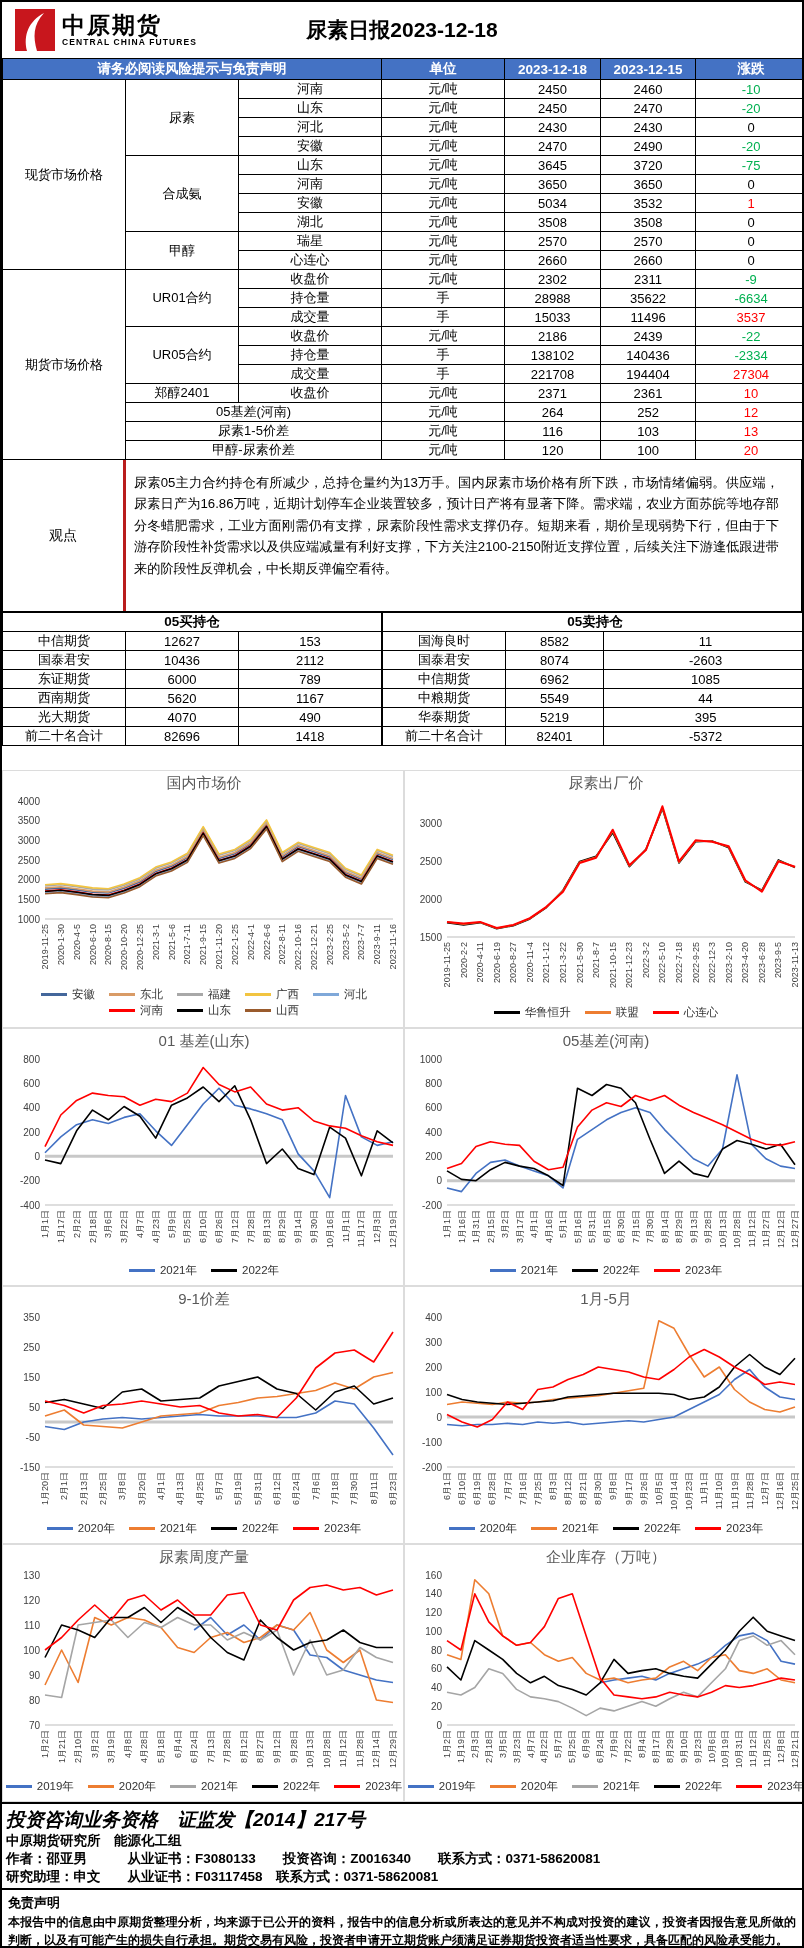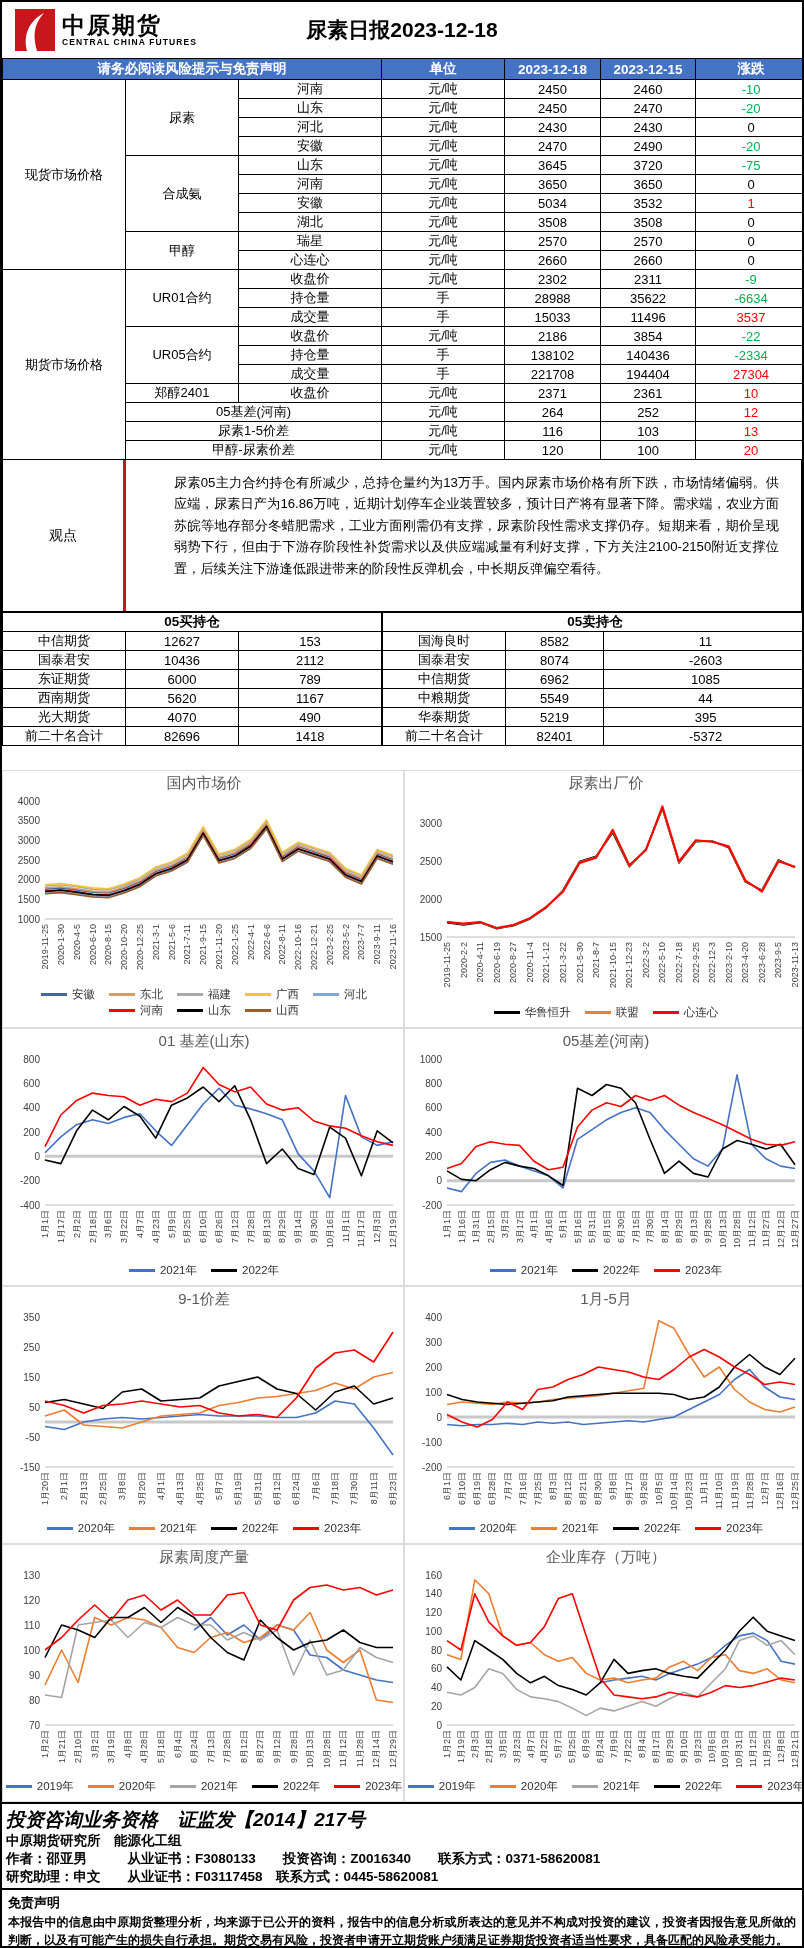--- a/index.html
+++ b/index.html
@@ -16,21 +16,21 @@
   
   table{border-collapse:collapse;table-layout:fixed;width:804px;}
   th,td{border:1px solid #000;text-align:center;overflow:hidden;white-space:nowrap;padding:0 2px;box-sizing:border-box;}
   .price-table th{background:var(--hdr-bg);color:#fff;font-weight:bold;font-size:13.5px;height:21px;}
   .price-table td{font-size:13px;height:19px;}
   .price-table td.pos{color:var(--pos);}
   .price-table td.neg{color:var(--neg);}
   
   .vp{display:flex;border:1px solid #000;border-top:none;height:152px;box-sizing:border-box;}
   .vp-label{width:123px;border-right:3px solid #b91c1c;display:flex;align-items:center;justify-content:center;font-size:14px;box-sizing:border-box;}
-  .vp-text{flex:1;padding:12px 22px 6px 8px;font-size:13.2px;line-height:1.62;text-align:justify;margin-left:40px;}
+  .vp-text{flex:1;padding:12px 22px 6px 8px;font-size:13.2px;line-height:1.62;text-align:justify;}
   
   .pos-wrap{display:flex;}
   .pos-table th{background:#fff;color:#000;font-weight:bold;font-size:13.5px;height:19px;}
   .pos-table td{font-size:13px;height:16px;}
   .pos-left{width:379px;}
   .pos-right{width:425px;}
   .spacer{height:24px;}
   
   .charts{display:grid;grid-template-columns:402px 402px;grid-auto-rows:258px;}
   .chart-cell{border:1px solid #dcdcdc;box-sizing:border-box;padding:2px 0 0 2px;overflow:hidden;background:#fff;}
@@ -183,21 +183,21 @@
           <td>手</td>
           <td>15033</td>
           <td>11496</td>
           <td class="pos">3537</td>
         </tr>
         <tr>
           <td rowspan="3">UR05合约</td>
           <td colspan="1">收盘价</td>
           <td>元/吨</td>
           <td>2186</td>
-          <td>3854</td>
+          <td>2439</td>
           <td class="neg">-22</td>
         </tr>
         <tr>
           <td colspan="1">持仓量</td>
           <td>手</td>
           <td>138102</td>
           <td>140436</td>
           <td class="neg">-2334</td>
         </tr>
         <tr>
@@ -728,21 +728,21 @@
           <span class="lg-item"><span class="lg-sw" style="background: rgb(0, 0, 0);"></span><span>2022年</span></span>
           <span class="lg-item"><span class="lg-sw" style="background: rgb(255, 0, 0);"></span><span>2023年</span></span>
         </div>
     </div>
   </div>
 
   <div class="footer">
     <div class="l1">投资咨询业务资格　证监发【2014】217号</div>
     <div class="ln">中原期货研究所　能源化工组</div>
     <div class="ln">作者：邵亚男　　　从业证书：F3080133　　投资咨询：Z0016340　　联系方式：0371-58620081</div>
-    <div class="ln">研究助理：申文　　从业证书：F03117458　联系方式：0445-58620081</div>
+    <div class="ln">研究助理：申文　　从业证书：F03117458　联系方式：0371-58620081</div>
   </div>
 
   <div class="disc">
     <div class="disc-title">免责声明</div>
     <div class="disc-text">本报告中的信息由中原期货整理分析，均来源于已公开的资料，报告中的信息分析或所表达的意见并不构成对投资的建议，投资者因报告意见所做的判断，以及有可能产生的损失自行承担。期货交易有风险，投资者申请开立期货账户须满足证券期货投资者适当性要求，具备匹配的风险承受能力。</div>
   </div>
 
 </div>
 
 </body></html>

